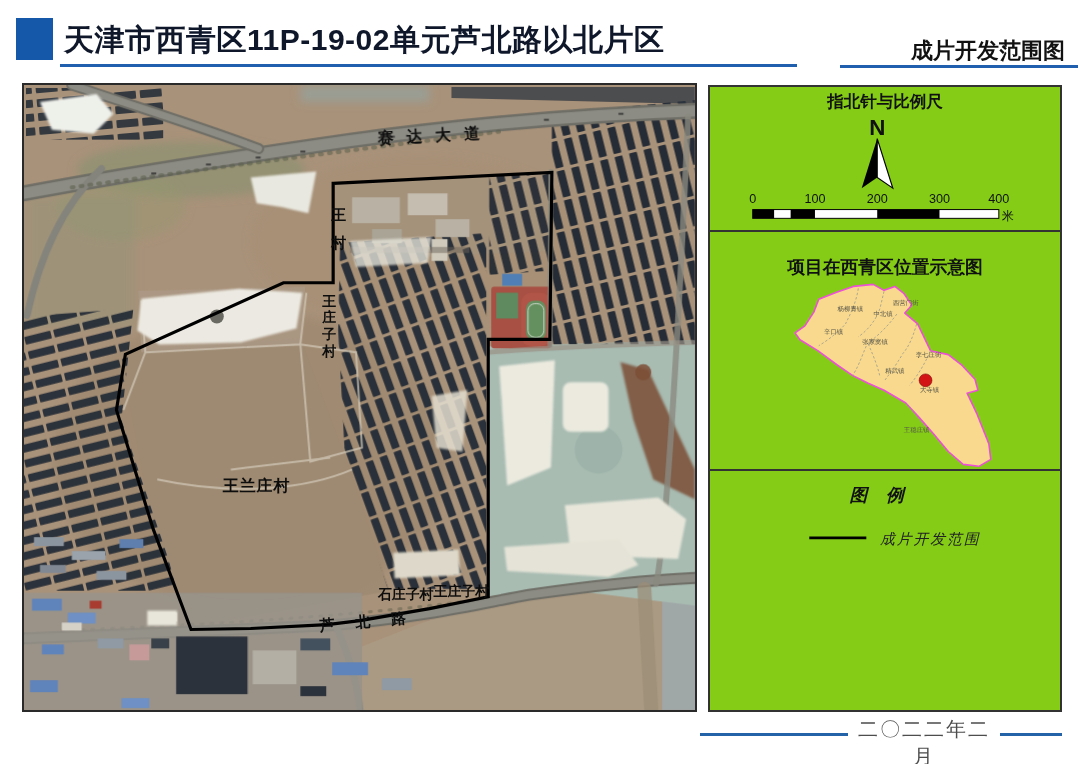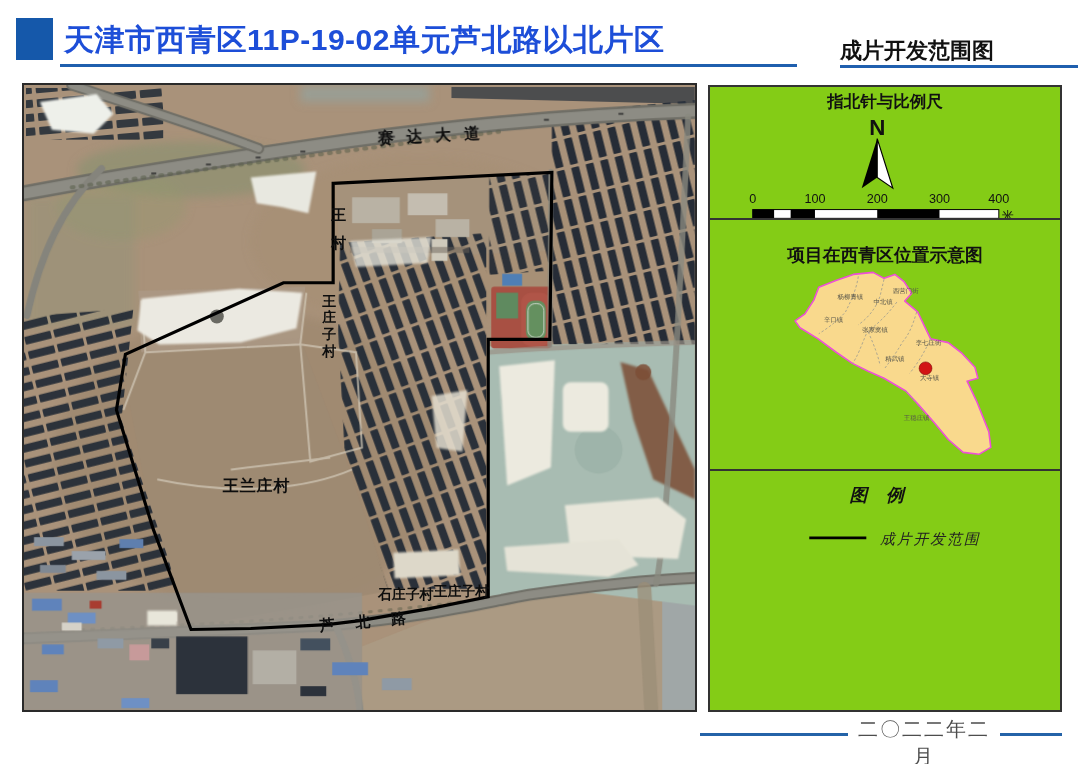--- a/index.html
+++ b/index.html
@@ -1,33 +1,33 @@
 <!DOCTYPE html>
 <html><head>
 <meta charset="utf-8">
 <style>
   html,body{margin:0;padding:0;background:#ffffff;}
   .page{position:relative;width:1080px;height:764px;background:#fff;overflow:hidden;
         font-family:"Liberation Sans", sans-serif;}
   
   .title-square{position:absolute;left:16px;top:18px;width:37px;height:42px;background:#1558aa;}
-  .main-title{position:absolute;left:64px;top:20px;font-size:30px;font-weight:bold;color:#1d4ed8;
+  .main-title{position:absolute;left:64px;top:20px;font-size:30px;font-weight:bold;color:#0f172a;
               letter-spacing:0.5px;white-space:nowrap;}
   .underline-left{position:absolute;left:60px;top:64px;width:737px;height:3px;background:#1f5fae;}
   .underline-right{position:absolute;left:840px;top:65px;width:238px;height:3px;background:#1f5fae;}
-  .right-title{position:absolute;left:840px;top:36px;width:225px;text-align:left;
+  .right-title{position:absolute;left:840px;top:36px;width:225px;text-align:right;
                font-size:22px;font-weight:bold;color:#111;}
   
   .map-frame{position:absolute;left:22px;top:83px;width:675px;height:629px;
              border:2px solid #2a2a2a;box-sizing:border-box;background:#a9927a;}
   .map-frame svg{display:block;width:100%;height:100%;}
   
   .panel{position:absolute;left:708px;width:354px;border:2px solid #333;box-sizing:border-box;background:#84cc16;}
   .p1{top:85px;height:147px;}
-  .p2{top:218px;height:268px;}
+  .p2{top:230px;height:268px;}
   .p3{top:469px;height:243px;font-style:italic;}
   .panel svg{display:block;width:100%;height:100%;}
   
   .date-line{position:absolute;top:733px;height:3px;background:#2463a8;}
   .dl-left{left:700px;width:148px;}
   .dl-right{left:1000px;width:62px;}
   .date-text{position:absolute;left:850px;top:716px;width:148px;text-align:center;
              font-family:"Liberation Serif", serif;font-size:20px;color:#4d4d4d;letter-spacing:2px;}
   svg text{font-family:"Liberation Sans", sans-serif;}
   .map-label{font-weight:bold;fill:#0d0d0d;}

